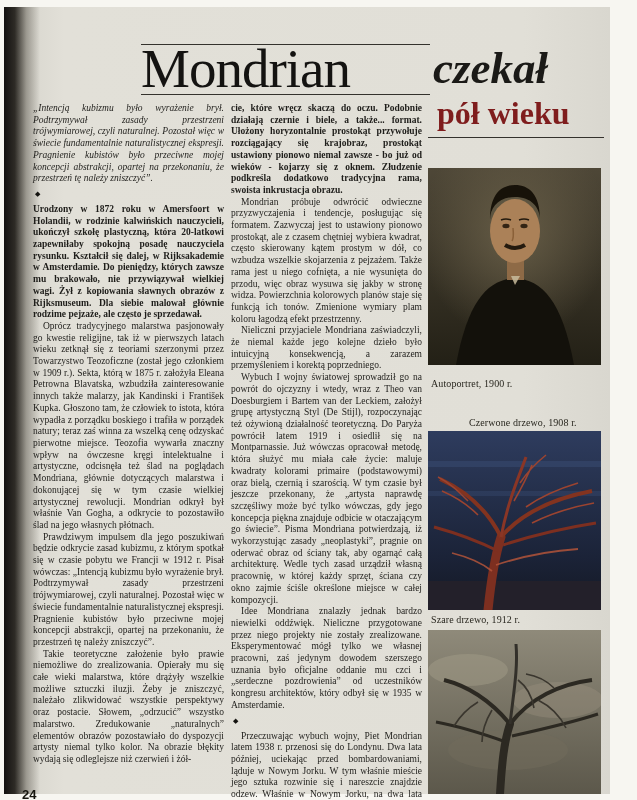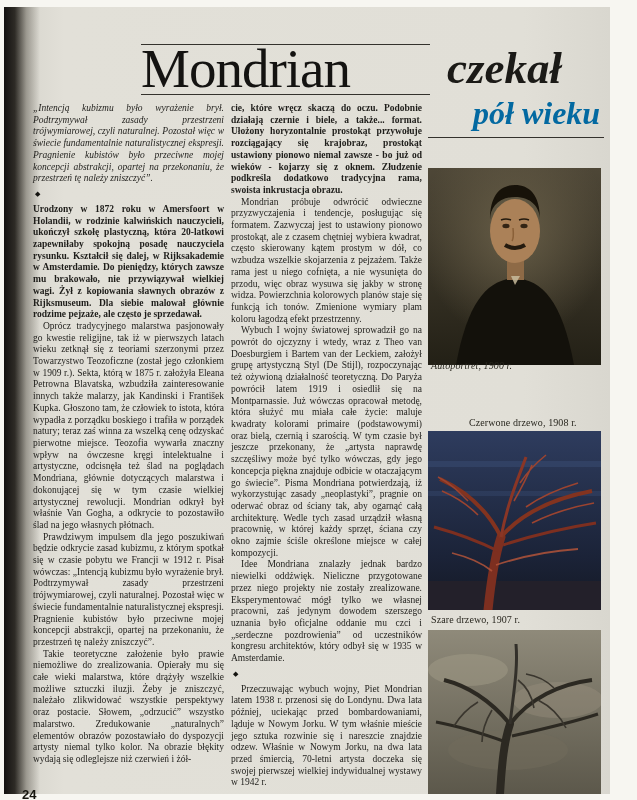--- a/index.html
+++ b/index.html
@@ -16,29 +16,28 @@
     position:absolute;left:4px;top:7px;width:36px;height:787px;
     background:linear-gradient(90deg,#131110 0%,#2e2b26 30%,rgba(80,76,66,.45) 62%,rgba(0,0,0,0) 100%);
   }
   .rule{position:absolute;height:1px;background:#34322d;}
   .title-main{
     position:absolute;left:141px;top:41px;width:292px;
     font-size:55px;font-weight:400;line-height:1;color:#141311;
     letter-spacing:-1px;white-space:nowrap;
   }
   .title-italic{
-    position:absolute;left:447px;top:46px;
+    position:absolute;left:433px;top:46px;
     font-size:45px;font-style:italic;font-weight:600;line-height:1;color:#1b1a17;
     white-space:nowrap;
   }
   .title-sub{
     position:absolute;left:437px;top:97px;
-    font-size:32px;font-style:italic;font-weight:600;color:#0369a1;line-height:1;
+    font-size:32px;font-weight:600;color:#7f1d1d;line-height:1;
     white-space:nowrap;
-    margin-left:36px;
   }
   .col{
     position:absolute;top:103px;width:191px;
     font-size:9.5px;line-height:11.7px;text-align:justify;color:#1e1d1a;
   }
   .col-1{left:33px;}
   .col-2{left:231px;}
   .col p{margin:0;text-indent:10px;}
   .col p.quote{font-style:italic;text-indent:0;}
   .col p.noindent{text-indent:0;font-weight:bold;}
@@ -71,20 +70,21 @@
   <p class="sep">◆</p>
   <p class="noindent">Urodzony w 1872 roku w Amersfoort w Holandii, w rodzinie kalwińskich nauczycieli, ukończył szkołę plastyczną, która 20-latkowi zapewniłaby spokojną posadę nauczyciela rysunku. Kształcił się dalej, w Rijksakademie w Amsterdamie. Do pieniędzy, których zawsze mu brakowało, nie przywiązywał wielkiej wagi. Żył z kopiowania sławnych obrazów z Rijksmuseum. Dla siebie malował głównie rodzime pejzaże, ale często je sprzedawał.</p>
   <p>Oprócz tradycyjnego malarstwa pasjonowały go kwestie religijne, tak iż w pierwszych latach wieku zetknął się z teoriami szerzonymi przez Towarzystwo Teozoficzne (został jego członkiem w 1909 r.). Sekta, którą w 1875 r. założyła Eleana Petrowna Blavatska, wzbudziła zainteresowanie innych także malarzy, jak Kandinski i František Kupka. Głoszono tam, że człowiek to istota, która wypadła z porządku boskiego i trafiła w porządek natury; teraz zaś winna za wszelką cenę odzyskać pierwotne miejsce. Teozofia wywarła znaczny wpływ na ówczesne kręgi intelektualne i artystyczne, odcisnęła też ślad na poglądach Mondriana, głównie dotyczących malarstwa i dokonującej się w tym czasie wielkiej artystycznej rewolucji. Mondrian odkrył był właśnie Van Gogha, a odkrycie to pozostawiło ślad na jego własnych płótnach.</p>
   <p>Prawdziwym impulsem dla jego poszukiwań będzie odkrycie zasad kubizmu, z którym spotkał się w czasie pobytu we Francji w 1912 r. Pisał wówczas: „Intencją kubizmu było wyrażenie brył. Podtrzymywał zasady przestrzeni trójwymiarowej, czyli naturalnej. Pozostał więc w świecie fundamentalnie naturalistycznej ekspresji. Pragnienie kubistów było przeciwne mojej koncepcji abstrakcji, opartej na przekonaniu, że przestrzeń tę należy zniszczyć”.</p>
   <p>Takie teoretyczne założenie było prawie niemożliwe do zrealizowania. Opierały mu się całe wieki malarstwa, które drążyły wszelkie możliwe sztuczki iluzji. Żeby je zniszczyć, należało zlikwidować wszystkie perspektywy oraz postacie. Słowem, „odrzucić” wszystko malarstwo. Zredukowanie „naturalnych” elementów obrazów pozostawiało do dyspozycji artysty niemal tylko kolor. Na obrazie błękity wydają się odleglejsze niż czerwień i żół-</p>
 </div>
 
 <div class="col col-2">
   <p class="noindent">cie, które wręcz skaczą do oczu. Podobnie działają czernie i biele, a także... format. Ułożony horyzontalnie prostokąt przywołuje rozciągający się krajobraz, prostokąt ustawiony pionowo niemal zawsze - bo już od wieków - kojarzy się z oknem. Złudzenie podkreśla dodatkowo tradycyjna rama, swoista inkrustacja obrazu.</p>
   <p>Mondrian próbuje odwrócić odwieczne przyzwyczajenia i tendencje, posługując się formatem. Zazwyczaj jest to ustawiony pionowo prostokąt, ale z czasem chętniej wybiera kwadrat, często skierowany kątem prostym w dół, co wzbudza wszelkie skojarzenia z pejzażem. Także rama jest u niego cofnięta, a nie wysunięta do przodu, więc obraz wysuwa się jakby w stronę widza. Powierzchnia kolorowych planów staje się funkcją ich tonów. Zmienione wymiary plam koloru łagodzą efekt przestrzenny.</p>
+  <p>Nieliczni przyjaciele Mondriana zaświadczyli, że niemal każde jego kolejne dzieło było intuicyjną konsekwencją, a zarazem przemyśleniem i korektą poprzedniego.</p>
   <p>Wybuch I wojny światowej sprowadził go na powrót do ojczyzny i wtedy, wraz z Theo van Doesburgiem i Bartem van der Leckiem, założył grupę artystyczną Styl (De Stijl), rozpoczynając też ożywioną działalność teoretyczną. Do Paryża powrócił latem 1919 i osiedlił się na Montparnassie. Już wówczas opracował metodę, która służyć mu miała całe życie: maluje kwadraty kolorami primaire (podstawowymi) oraz bielą, czernią i szarością. W tym czasie był jeszcze przekonany, że „artysta naprawdę szczęśliwy może być tylko wówczas, gdy jego koncepcja piękna znajduje odbicie w otaczającym go świecie”. Pisma Mondriana potwierdzają, iż wykorzystując zasady „neoplastyki”, pragnie on oderwać obraz od ściany tak, aby ogarnąć całą architekturę. Wedle tych zasad urządził własną pracownię, w której każdy sprzęt, ściana czy okno zajmie ściśle określone miejsce w całej kompozycji.</p>
   <p>Idee Mondriana znalazły jednak bardzo niewielki oddźwięk. Nieliczne przygotowane przez niego projekty nie zostały zrealizowane. Eksperymentować mógł tylko we własnej pracowni, zaś jedynym dowodem szerszego uznania było oficjalne oddanie mu czci i „serdeczne pozdrowienia” od uczestników kongresu architektów, który odbył się w 1935 w Amsterdamie.</p>
   <p class="sep">◆</p>
   <p>Przeczuwając wybuch wojny, Piet Mondrian latem 1938 r. przenosi się do Londynu. Dwa lata później, uciekając przed bombardowaniami, ląduje w Nowym Jorku. W tym właśnie mieście jego sztuka rozwinie się i nareszcie znajdzie odzew. Właśnie w Nowym Jorku, na dwa lata przed śmiercią, 70-letni artysta doczeka się swojej pierwszej wielkiej indywidualnej wystawy w 1942 r.</p>
 </div>
 
 <div class="painting" style="top:168px;height:197px;" role="img">
   <svg width="173" height="197" viewBox="0 0 173 197" xmlns="http://www.w3.org/2000/svg">
     <defs>
       <linearGradient id="pbg" x1="0" y1="0" x2="0" y2="1">
@@ -103,21 +103,21 @@
     <ellipse cx="87" cy="63" rx="25" ry="32" fill="#ab8158"></ellipse>
     <path d="M62 52 C62 26 73 17 87 17 C101 17 112 26 112 52 C112 39 103 29 87 29 C71 29 62 39 62 52 Z" fill="#171209"></path>
     <ellipse cx="78" cy="58" rx="3.6" ry="2.2" fill="#332414"></ellipse>
     <ellipse cx="96" cy="58" rx="3.6" ry="2.2" fill="#332414"></ellipse>
     <path d="M73 52 Q78 50 83 52 M91 52 Q96 50 101 52" stroke="#241a0e" stroke-width="1.5" fill="none"></path>
     <path d="M85 60 Q86 70 84 73" stroke="#8a6038" stroke-width="1.5" fill="none"></path>
     <path d="M77 77 Q87 83 97 77" stroke="#241a0e" stroke-width="4" fill="none"></path>
     <polygon points="83,108 92,108 87,117" fill="#c8bb9c" opacity="0.85"></polygon>
   </svg>
 </div>
-<div class="caption" style="top:360px;font-style:italic;">Autoportret, 1900 r.</div>
+<div class="caption" style="top:378px;">Autoportret, 1900 r.</div>
 
 <div class="caption" style="top:417px;margin-left:38px;">Czerwone drzewo, 1908 r.</div>
 <div class="painting" style="top:431px;height:179px;" role="img">
   <svg width="173" height="179" viewBox="0 0 173 179" xmlns="http://www.w3.org/2000/svg">
     <defs>
       <linearGradient id="rbg" x1="0" y1="0" x2="0" y2="1">
         <stop offset="0" stop-color="#2e3c5e"></stop>
           <stop offset="0.7" stop-color="#1b2338"></stop>
           <stop offset="1" stop-color="#141823"></stop>
       </linearGradient>
@@ -130,21 +130,21 @@
     <path d="M73 106 C60 80 38 60 12 48" stroke="#83331f" stroke-width="4" fill="none"></path>
     <path d="M73 106 C92 84 122 68 164 60" stroke="#83331f" stroke-width="4" fill="none"></path>
     <path d="M73 106 C80 70 90 48 98 26" stroke="#8a3626" stroke-width="3" fill="none"></path>
     <path d="M70 120 C50 110 28 102 6 96" stroke="#7d2f20" stroke-width="3" fill="none"></path>
     <path d="M75 114 C112 102 142 96 168 92" stroke="#7d2f20" stroke-width="3" fill="none"></path>
     <path d="M40 70 C30 60 22 52 10 46 M50 84 C38 72 28 66 14 60 M98 76 C112 66 130 58 150 52 M104 92 C124 82 144 76 166 72 M92 52 C100 40 108 32 118 24 M86 70 C94 56 100 44 104 34" stroke="#9c4430" stroke-width="1.6" fill="none"></path>
     <path d="M64 140 C54 132 40 126 24 122 M68 134 C92 126 120 120 150 118" stroke="#b2543a" stroke-width="1.8" fill="none" opacity="0.85"></path>
   </svg>
 </div>
 
-<div class="caption" style="top:614px;">Szare drzewo, 1907 r.</div>
+<div class="caption" style="top:614px;">Szare drzewo, 1912 r.</div>
 <div class="painting" style="top:630px;height:164px;" role="img">
   <svg width="173" height="164" viewBox="0 0 173 164" xmlns="http://www.w3.org/2000/svg">
     <defs>
       <linearGradient id="gbg" x1="0" y1="0" x2="0" y2="1">
         <stop offset="0" stop-color="#8f8a7a"></stop>
           <stop offset="1" stop-color="#5c584b"></stop>
       </linearGradient>
     </defs>
     <rect width="173" height="164" fill="url(#gbg)"></rect>
     <ellipse cx="40" cy="40" rx="40" ry="16" fill="#a29b88" opacity="0.5"></ellipse>

